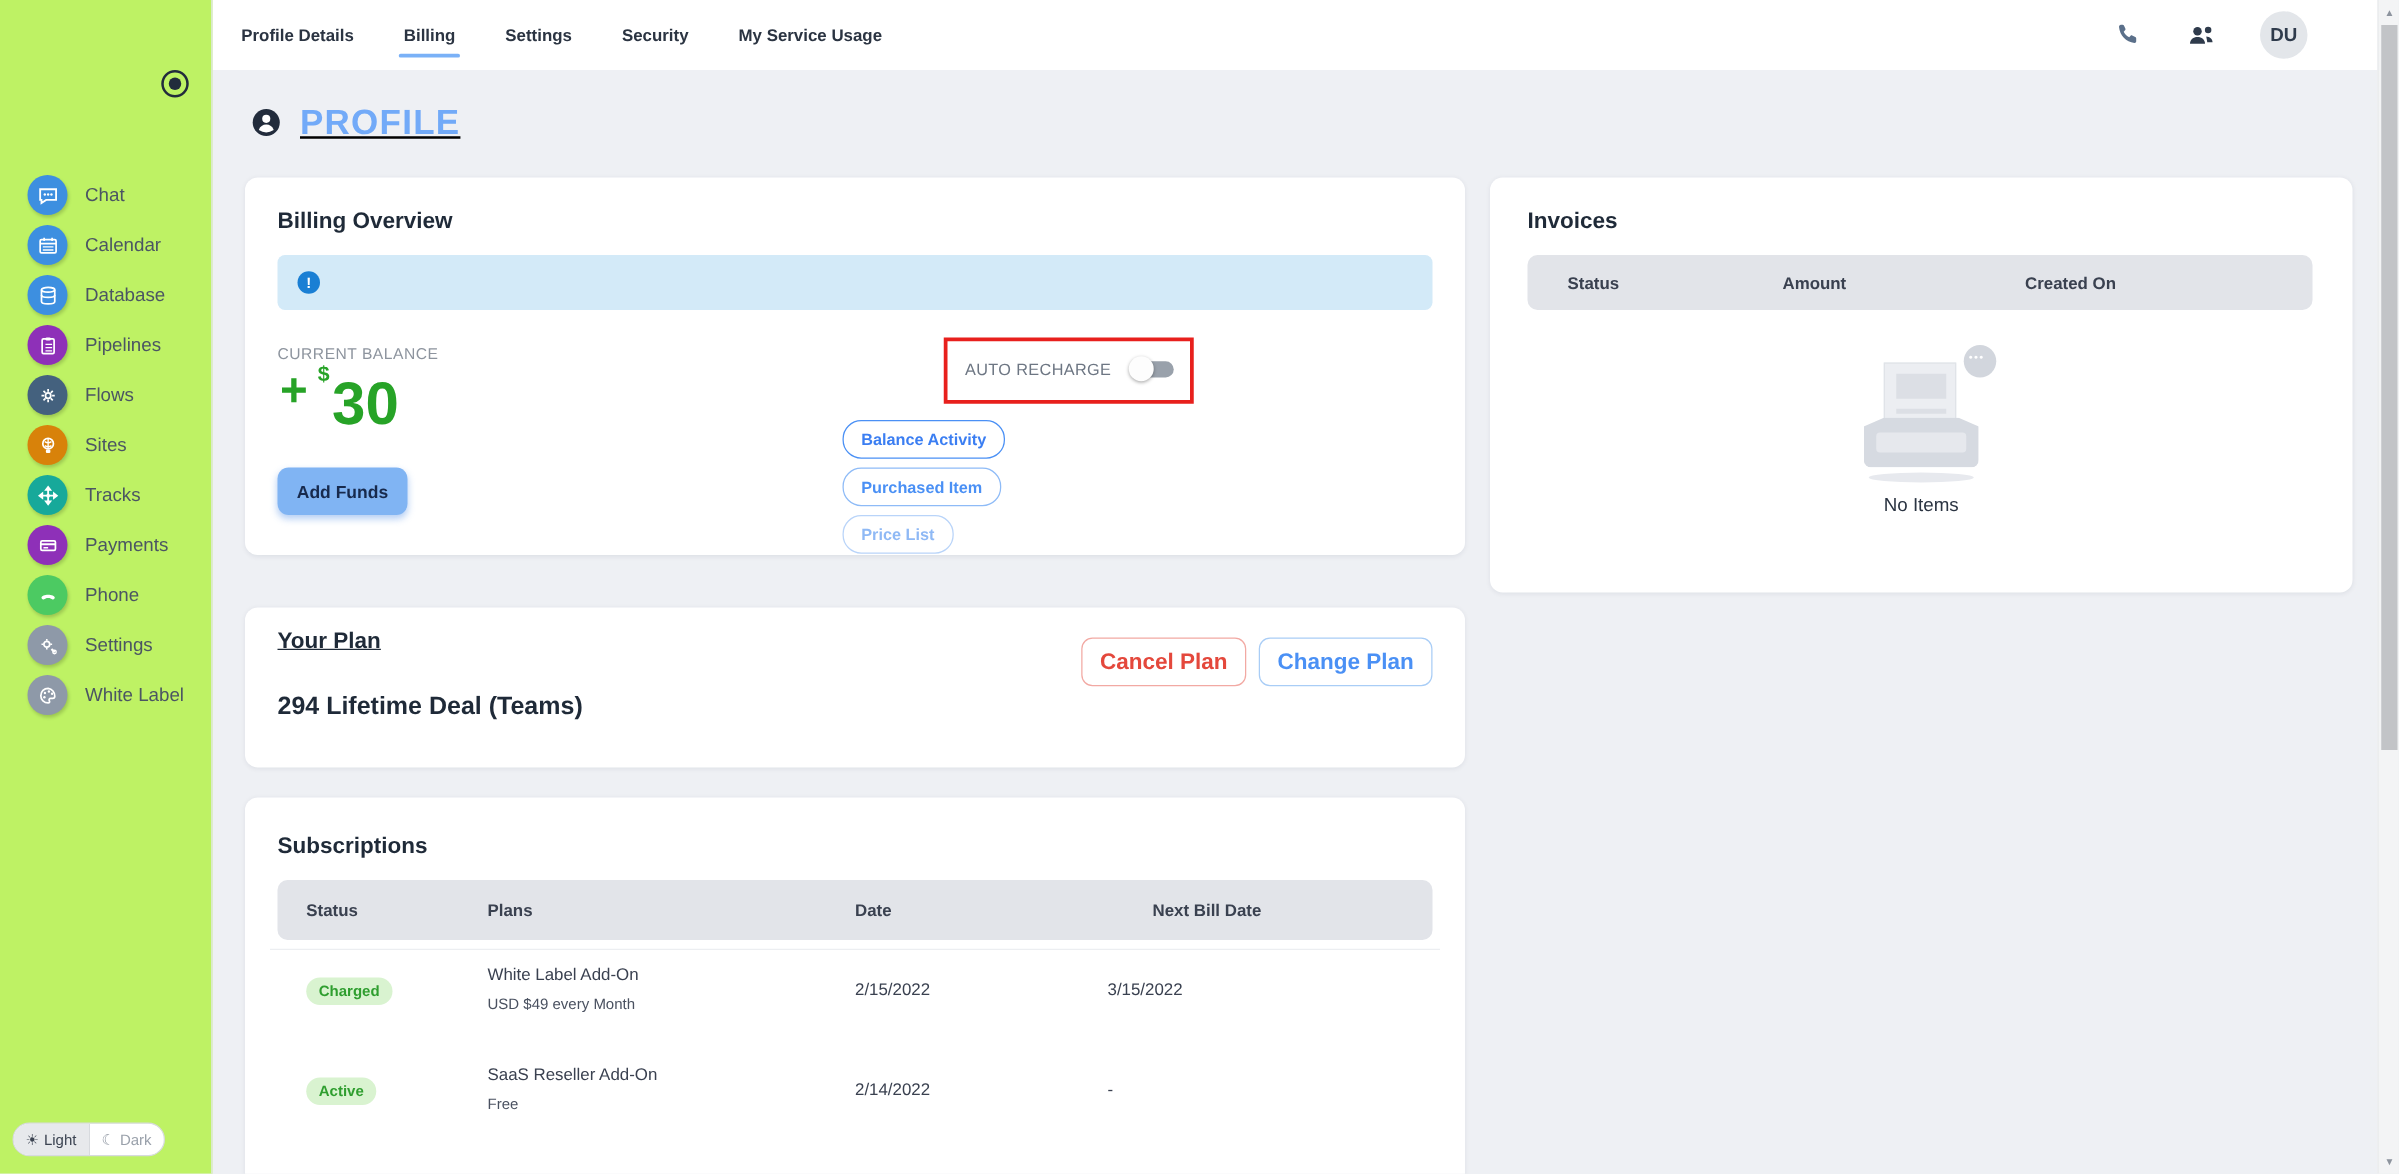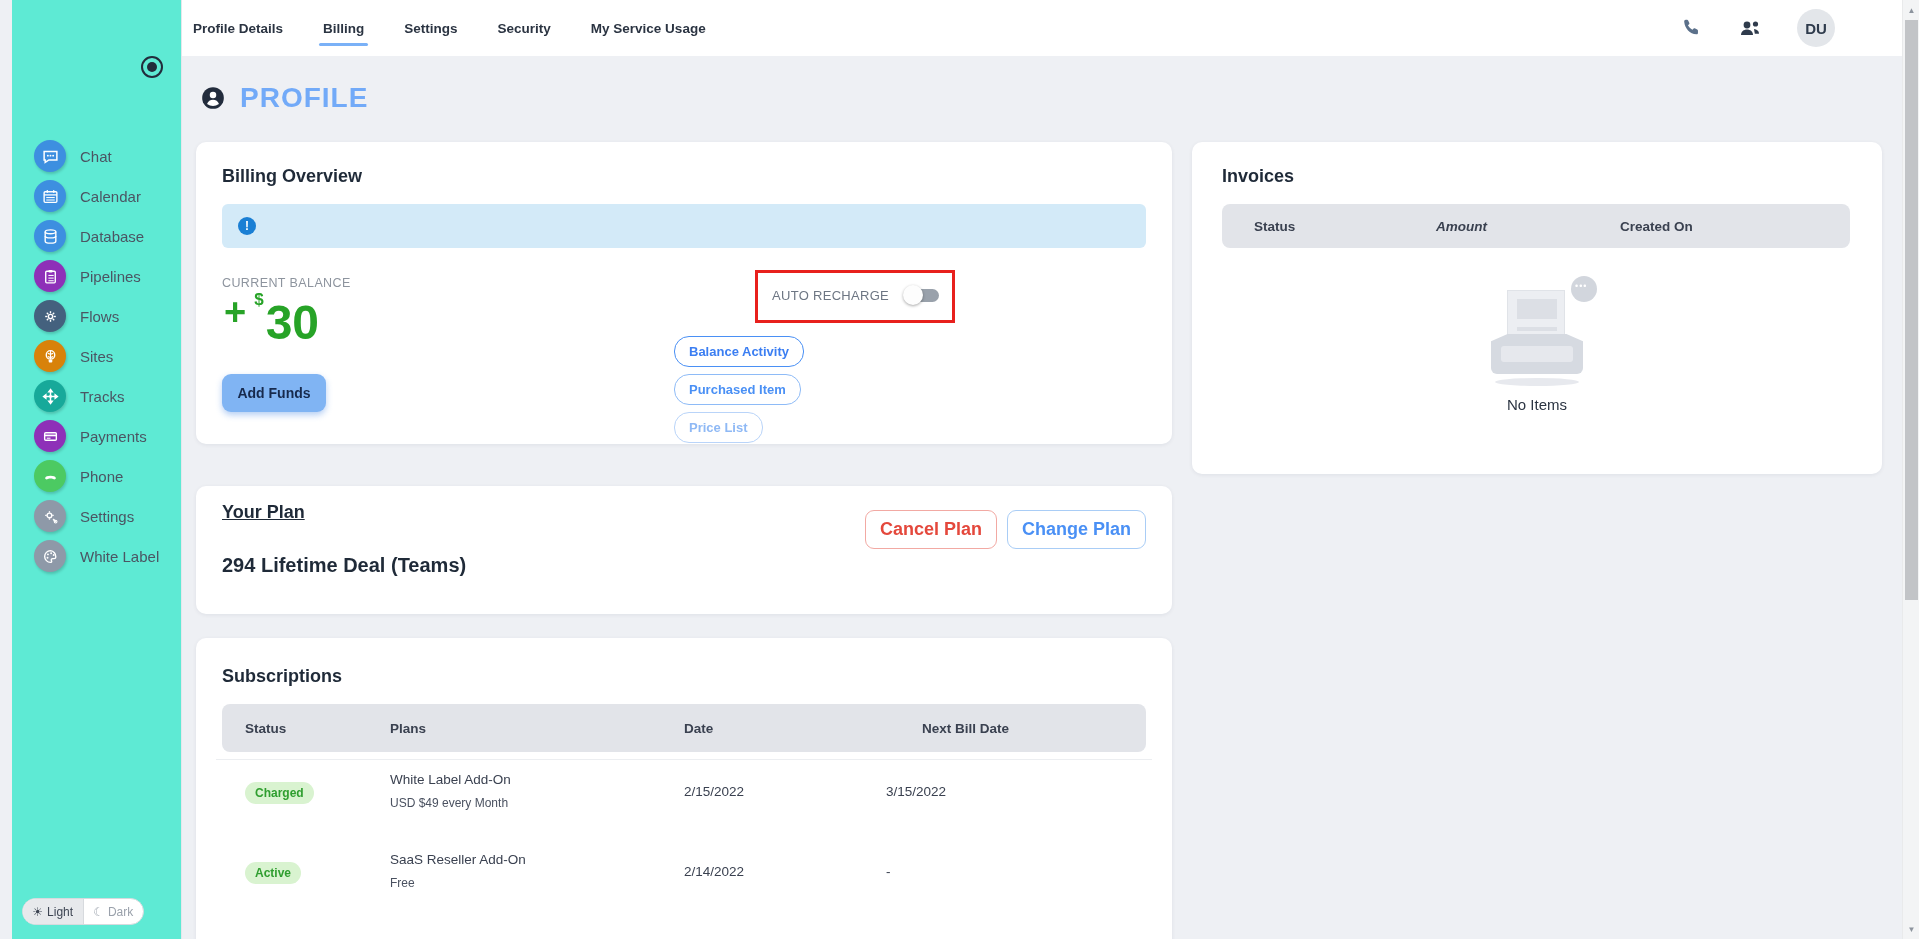--- a/index.html
+++ b/index.html
@@ -1,47 +1,47 @@
 <!DOCTYPE html>
 <html><head>
 <meta charset="utf-8">
 <style>
   * { margin:0; padding:0; box-sizing:border-box; }
   html,body { width:1919px; height:939px; overflow:hidden; }
   body { font-family:"Liberation Sans", sans-serif; background:#eef0f4; position:relative; }
 
   
   .app { position:absolute; inset:0; width:1919px; height:939px; }
-  .sidebar { position:absolute; left:12px; top:0; width:170px; height:939px; background:#5eead4; border-right:1px solid #e4e7eb; z-index:5; }
+  .sidebar { position:absolute; left:0; top:0; width:170px; height:939px; background:#bef264; border-right:1px solid #e4e7eb; z-index:5; }
   .topbar { position:absolute; left:170px; top:0; width:1732px; height:56px; background:#fff; z-index:4; }
   .content { position:absolute; left:170px; top:56px; width:1732px; height:883px; background:#eef0f4; }
 
   
   .collapse-dot { position:absolute; top:56px; right:18px; width:22px; height:22px; border:2px solid #222c3c; border-radius:50%; display:flex; align-items:center; justify-content:center; cursor:pointer; }
   .collapse-dot::after { content:""; width:10px; height:10px; background:#222c3c; border-radius:50%; }
   .nav { position:absolute; top:136px; left:0; width:100%; }
   .nav-item { display:flex; align-items:center; gap:14px; padding:4px 0 4px 22px; height:40px; cursor:pointer; }
   .nav-ic { width:32px; height:32px; border-radius:50%; display:flex; align-items:center; justify-content:center; flex:0 0 32px; box-shadow:1px 2px 3px rgba(0,0,0,.18); }
   .nav-ic svg { width:17px; height:17px; }
   .nav-label { font-size:15px; color:#4b5563; }
   .theme-toggle { position:absolute; left:10px; bottom:14px; width:122px; height:27px; border:1px solid #d7dade; border-radius:15px; display:flex; overflow:hidden; background:#fff; }
   .theme-seg { flex:1; display:flex; align-items:center; justify-content:center; gap:4px; font-size:12px; cursor:pointer; }
   .theme-seg.sel { background:#e7e9ec; color:#3c4452; }
   .theme-seg.unsel { color:#9aa1ab; border-left:1px solid #d7dade; }
 
   
   .tabs { position:absolute; left:21px; top:0; height:56px; display:flex; align-items:center; gap:36px; }
   .tab { font-size:13.5px; font-weight:bold; color:#2b3442; cursor:pointer; position:relative; padding:18px 2px; }
   .tab.active::after { content:""; position:absolute; left:-2px; right:-2px; bottom:8px; height:3px; background:#7ab1f7; border-radius:2px; }
-  .top-icons { position:absolute; right:67px; top:0; height:56px; display:flex; align-items:center; gap:34px; }
+  .top-icons { position:absolute; right:56px; top:0; height:56px; display:flex; align-items:center; gap:34px; }
   .ticon { cursor:pointer; display:flex; align-items:center; }
   .avatar { width:38px; height:38px; border-radius:50%; background:#e3e6ea; color:#2f3b4c; font-size:15px; font-weight:bold; display:flex; align-items:center; justify-content:center; cursor:pointer; }
 
   
-  .page-title { position:absolute; left:30px; top:26px; display:flex; align-items:center; gap:14px; }
+  .page-title { position:absolute; left:30px; top:26px; display:flex; align-items:center; gap:14px;text-decoration:underline; }
   .page-title .ptxt { font-size:28px; font-weight:bold; color:#72aaf8; letter-spacing:1px; }
 
   
   .card { position:absolute; background:#fff; border-radius:10px; box-shadow:0 1px 4px rgba(20,30,50,.07); }
   .card-billing  { left:26px;  top:86px;  width:976px; height:302px; }
   .card-invoices { left:1022px; top:86px; width:690px; height:332px; }
   .card-plan     { left:26px;  top:430px; width:976px; height:128px; }
   .card-subs     { left:26px;  top:582px; width:976px; height:340px; }
   .card h2 { font-size:18px; font-weight:bold; color:#1f2a38; }
 
@@ -66,21 +66,21 @@
   .pill-btn { position:absolute; left:478px; background:#fff; border-radius:15px; font-size:13px; font-weight:bold; padding:7px 14px; text-align:right; }
   .pill-1 { top:194px; border:1px solid #4a90f5; color:#3b7ef2; }
   .pill-2 { top:232px; border:1px solid #8ebbf7; color:#4a90f5; }
   .pill-3 { top:270px; border:1px solid #b9d4f9; color:#8fb9f5; }
 
   
   .inv-title { position:absolute; left:30px; top:24px; }
   .thead { position:absolute; background:#e2e4e9; border-radius:8px; display:flex; align-items:center; }
   .thead span { font-size:13.5px; font-weight:bold; color:#3a4150; }
   .inv-head { left:30px; top:62px; width:628px; height:44px; }
-  .inv-head .c1 { position:absolute; left:32px; } .inv-head .c2 { position:absolute; left:214px;font-style:italic; } .inv-head .c3 { position:absolute; left:398px; }
+  .inv-head .c1 { position:absolute; left:32px; } .inv-head .c2 { position:absolute; left:204px; } .inv-head .c3 { position:absolute; left:398px; }
   .empty { position:absolute; left:0; right:0; top:140px; display:flex; flex-direction:column; align-items:center; }
   .illus { position:relative; width:120px; height:100px; }
   .illus .doc { position:absolute; left:30px; top:8px; width:58px; height:64px; background:#eceef2; border:1px solid #e0e3e8; }
   .illus .doc .b1 { position:absolute; left:9px; top:8px; width:40px; height:20px; background:#dcdfe5; }
   .illus .doc .l1,.illus .doc .l2 { position:absolute; left:9px; height:4px; width:40px; background:#dcdfe5; }
   .illus .doc .l1 { top:36px; } .illus .doc .l2 { top:46px; }
   .illus .tray { position:absolute; left:14px; top:52px; width:92px; height:40px; background:#d6dae1; border-radius:4px 4px 6px 6px; clip-path:polygon(0 18%, 18% 0, 82% 0, 100% 18%, 100% 100%, 0 100%); }
   .illus .tray .slot { position:absolute; left:10px; top:12px; width:72px; height:16px; background:#e6e8ed; border-radius:3px; }
   .illus .bub { position:absolute; right:0; top:-6px; width:26px; height:26px; background:#d2d6dd; border-radius:50%; }
   .illus .bub::after { content:"•••"; position:absolute; left:4px; top:5px; color:#fff; font-size:9px; letter-spacing:1px; }

